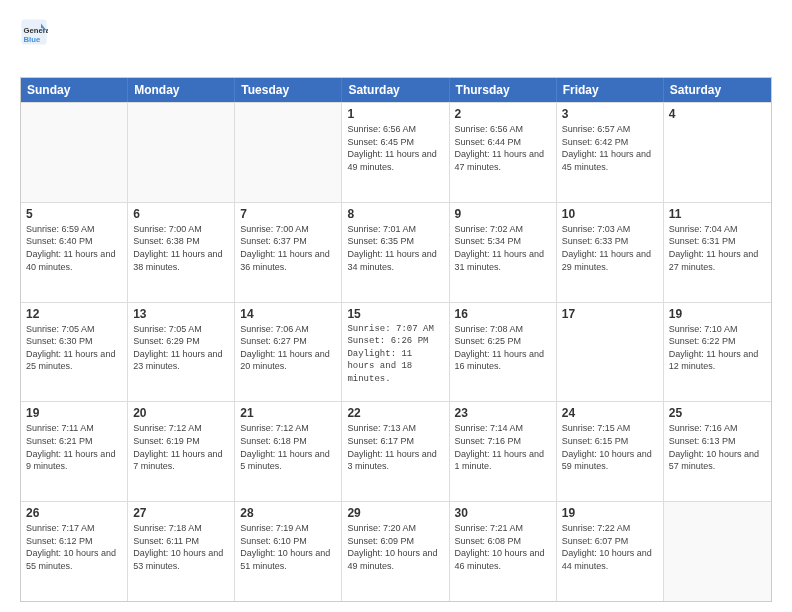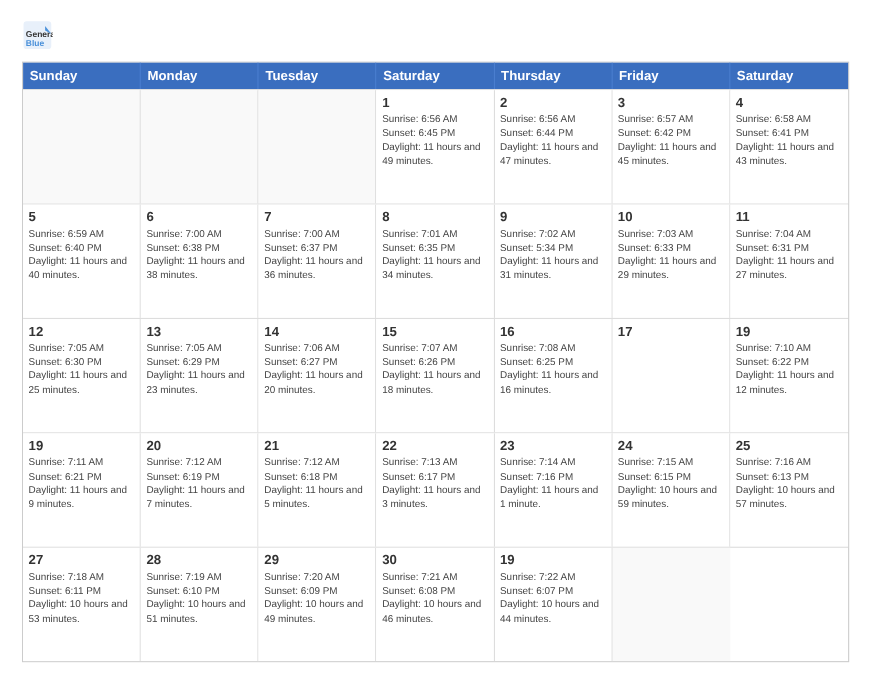--- a/index.html
+++ b/index.html
@@ -43,20 +43,21 @@
     }
     .subtitle {
       font-size: 14px;
       color: #555;
     }
     .calendar {
       flex: 1;
       display: flex;
       flex-direction: column;
       border: 1px solid #ccc;
+      margin-top: 21px;
     }
     .cal-header {
       display: grid;
       grid-template-columns: repeat(7, 1fr);
       background: #3a6ebf;
     }
     .cal-header-cell {
       color: #fff;
       font-size: 12px;
       font-weight: bold;
@@ -150,23 +151,20 @@
 Daylight: 11 hours and 47 minutes.</div>
           </div>
           <div class="cal-cell">
             <div class="day-num">3</div>
             <div class="cell-text" style="white-space: pre-line;">Sunrise: 6:57 AM
 Sunset: 6:42 PM
 Daylight: 11 hours and 45 minutes.</div>
           </div>
           <div class="cal-cell">
             <div class="day-num">4</div>
-            <div class="cell-text" style="white-space: pre-line;">Sunrise: 6:58 AM
-Sunset: 6:41 PM
-Daylight: 11 hours and 43 minutes.</div>
           </div>
         </div>
         <div class="cal-row">
           <div class="cal-cell">
             <div class="day-num">5</div>
             <div class="cell-text" style="white-space: pre-line;">Sunrise: 6:59 AM
 Sunset: 6:40 PM
 Daylight: 11 hours and 40 minutes.</div>
           </div>
           <div class="cal-cell">
@@ -220,21 +218,21 @@
 Daylight: 11 hours and 23 minutes.</div>
           </div>
           <div class="cal-cell">
             <div class="day-num">14</div>
             <div class="cell-text" style="white-space: pre-line;">Sunrise: 7:06 AM
 Sunset: 6:27 PM
 Daylight: 11 hours and 20 minutes.</div>
           </div>
           <div class="cal-cell">
             <div class="day-num">15</div>
-            <div class="cell-text" style="white-space: pre-line;">Sunrise: 7:07 AM
+            <div class="cell-text" style="white-space: pre-line; font-family: Liberation Mono, monospace;">Sunrise: 7:07 AM
 Sunset: 6:26 PM
 Daylight: 11 hours and 18 minutes.</div>
           </div>
           <div class="cal-cell">
             <div class="day-num">16</div>
             <div class="cell-text" style="white-space: pre-line;">Sunrise: 7:08 AM
 Sunset: 6:25 PM
 Daylight: 11 hours and 16 minutes.</div>
           </div>
           <div class="cal-cell">
@@ -285,20 +283,26 @@
 Daylight: 10 hours and 59 minutes.</div>
           </div>
           <div class="cal-cell">
             <div class="day-num">25</div>
             <div class="cell-text" style="white-space: pre-line;">Sunrise: 7:16 AM
 Sunset: 6:13 PM
 Daylight: 10 hours and 57 minutes.</div>
           </div>
         </div>
         <div class="cal-row">
+          <div class="cal-cell">
+            <div class="day-num">26</div>
+            <div class="cell-text" style="white-space: pre-line;">Sunrise: 7:17 AM
+Sunset: 6:12 PM
+Daylight: 10 hours and 55 minutes.</div>
+          </div>
           <div class="cal-cell">
             <div class="day-num">27</div>
             <div class="cell-text" style="white-space: pre-line;">Sunrise: 7:18 AM
 Sunset: 6:11 PM
 Daylight: 10 hours and 53 minutes.</div>
           </div>
           <div class="cal-cell">
             <div class="day-num">28</div>
             <div class="cell-text" style="white-space: pre-line;">Sunrise: 7:19 AM
 Sunset: 6:10 PM

